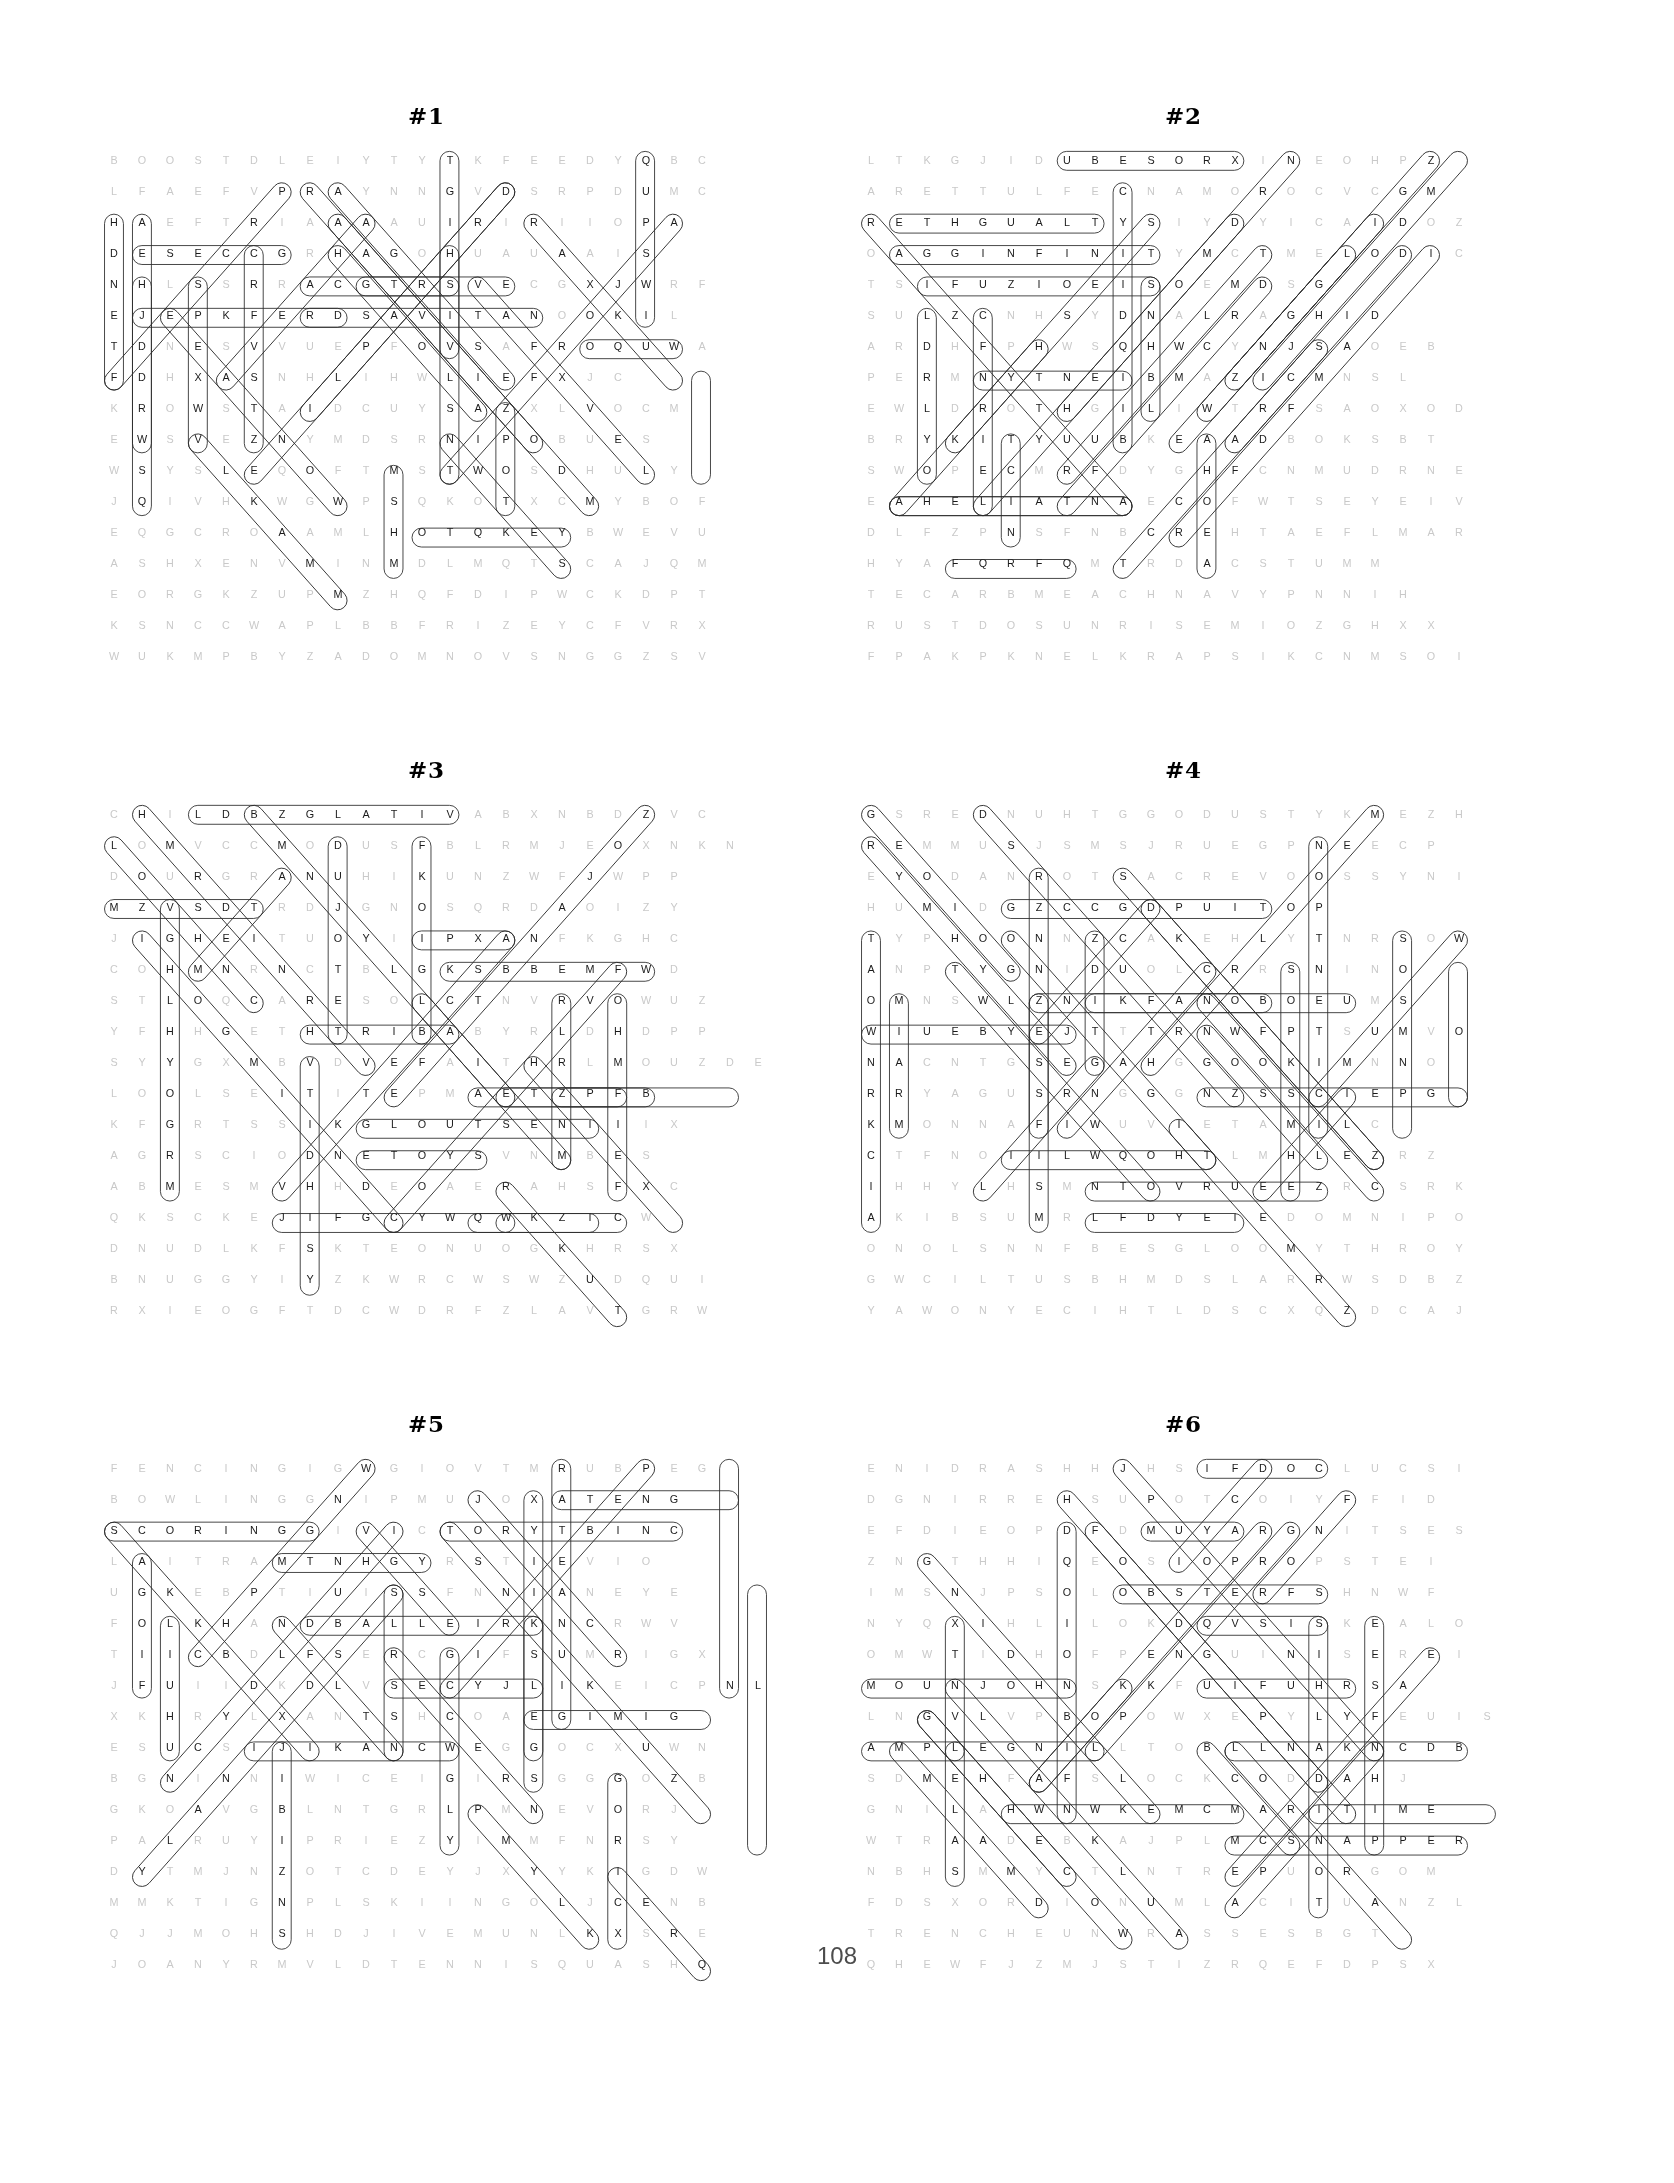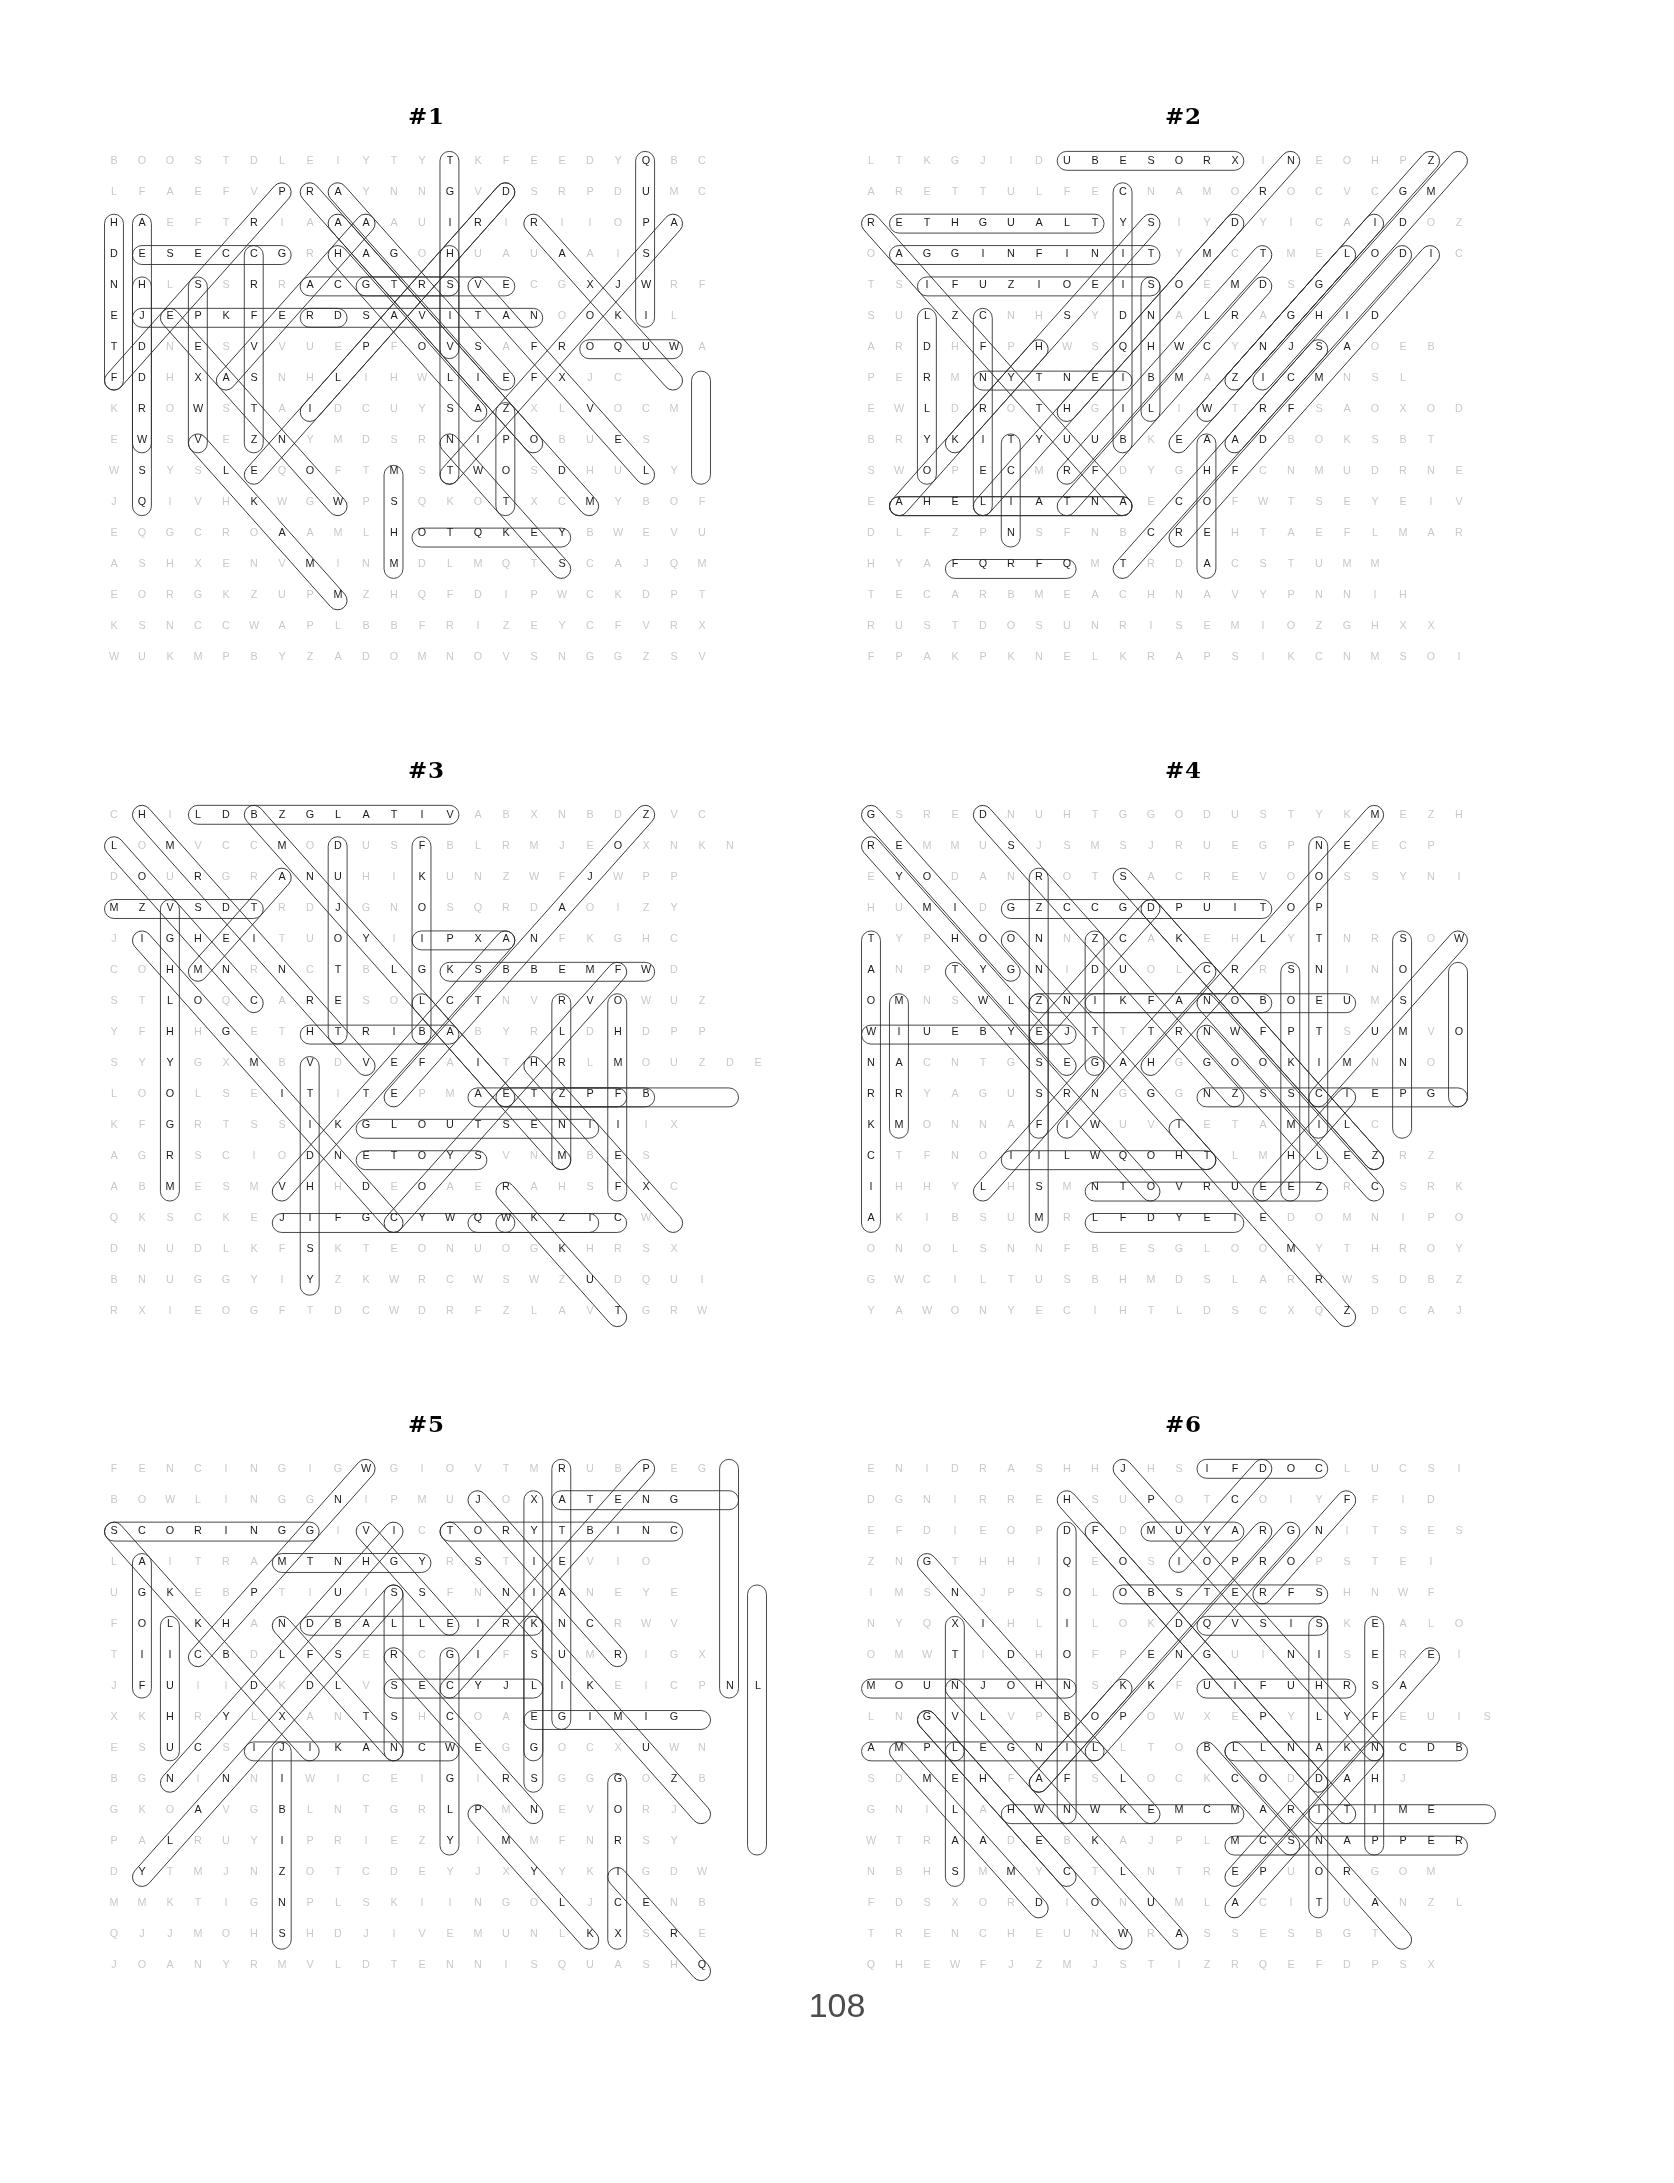--- a/index.html
+++ b/index.html
@@ -96,24 +96,24 @@
   .overlay path, .overlay line, .overlay rect {
     fill: none;
     stroke: #2b2b2b;
     stroke-width: 1;
   }
 
   .page-number {
     position: absolute;
     left: 0;
     right: 0;
-    top: 1986px;
+    top: 1942px;
     text-align: center;
     font-family: "Liberation Sans", sans-serif;
-    font-size: 34px;
+    font-size: 24px;
     color: #4c4c4c;
   }
 </style>
 </head>
 <body>
 
 <div class="page">
 
   <div class="puzzles">
 

